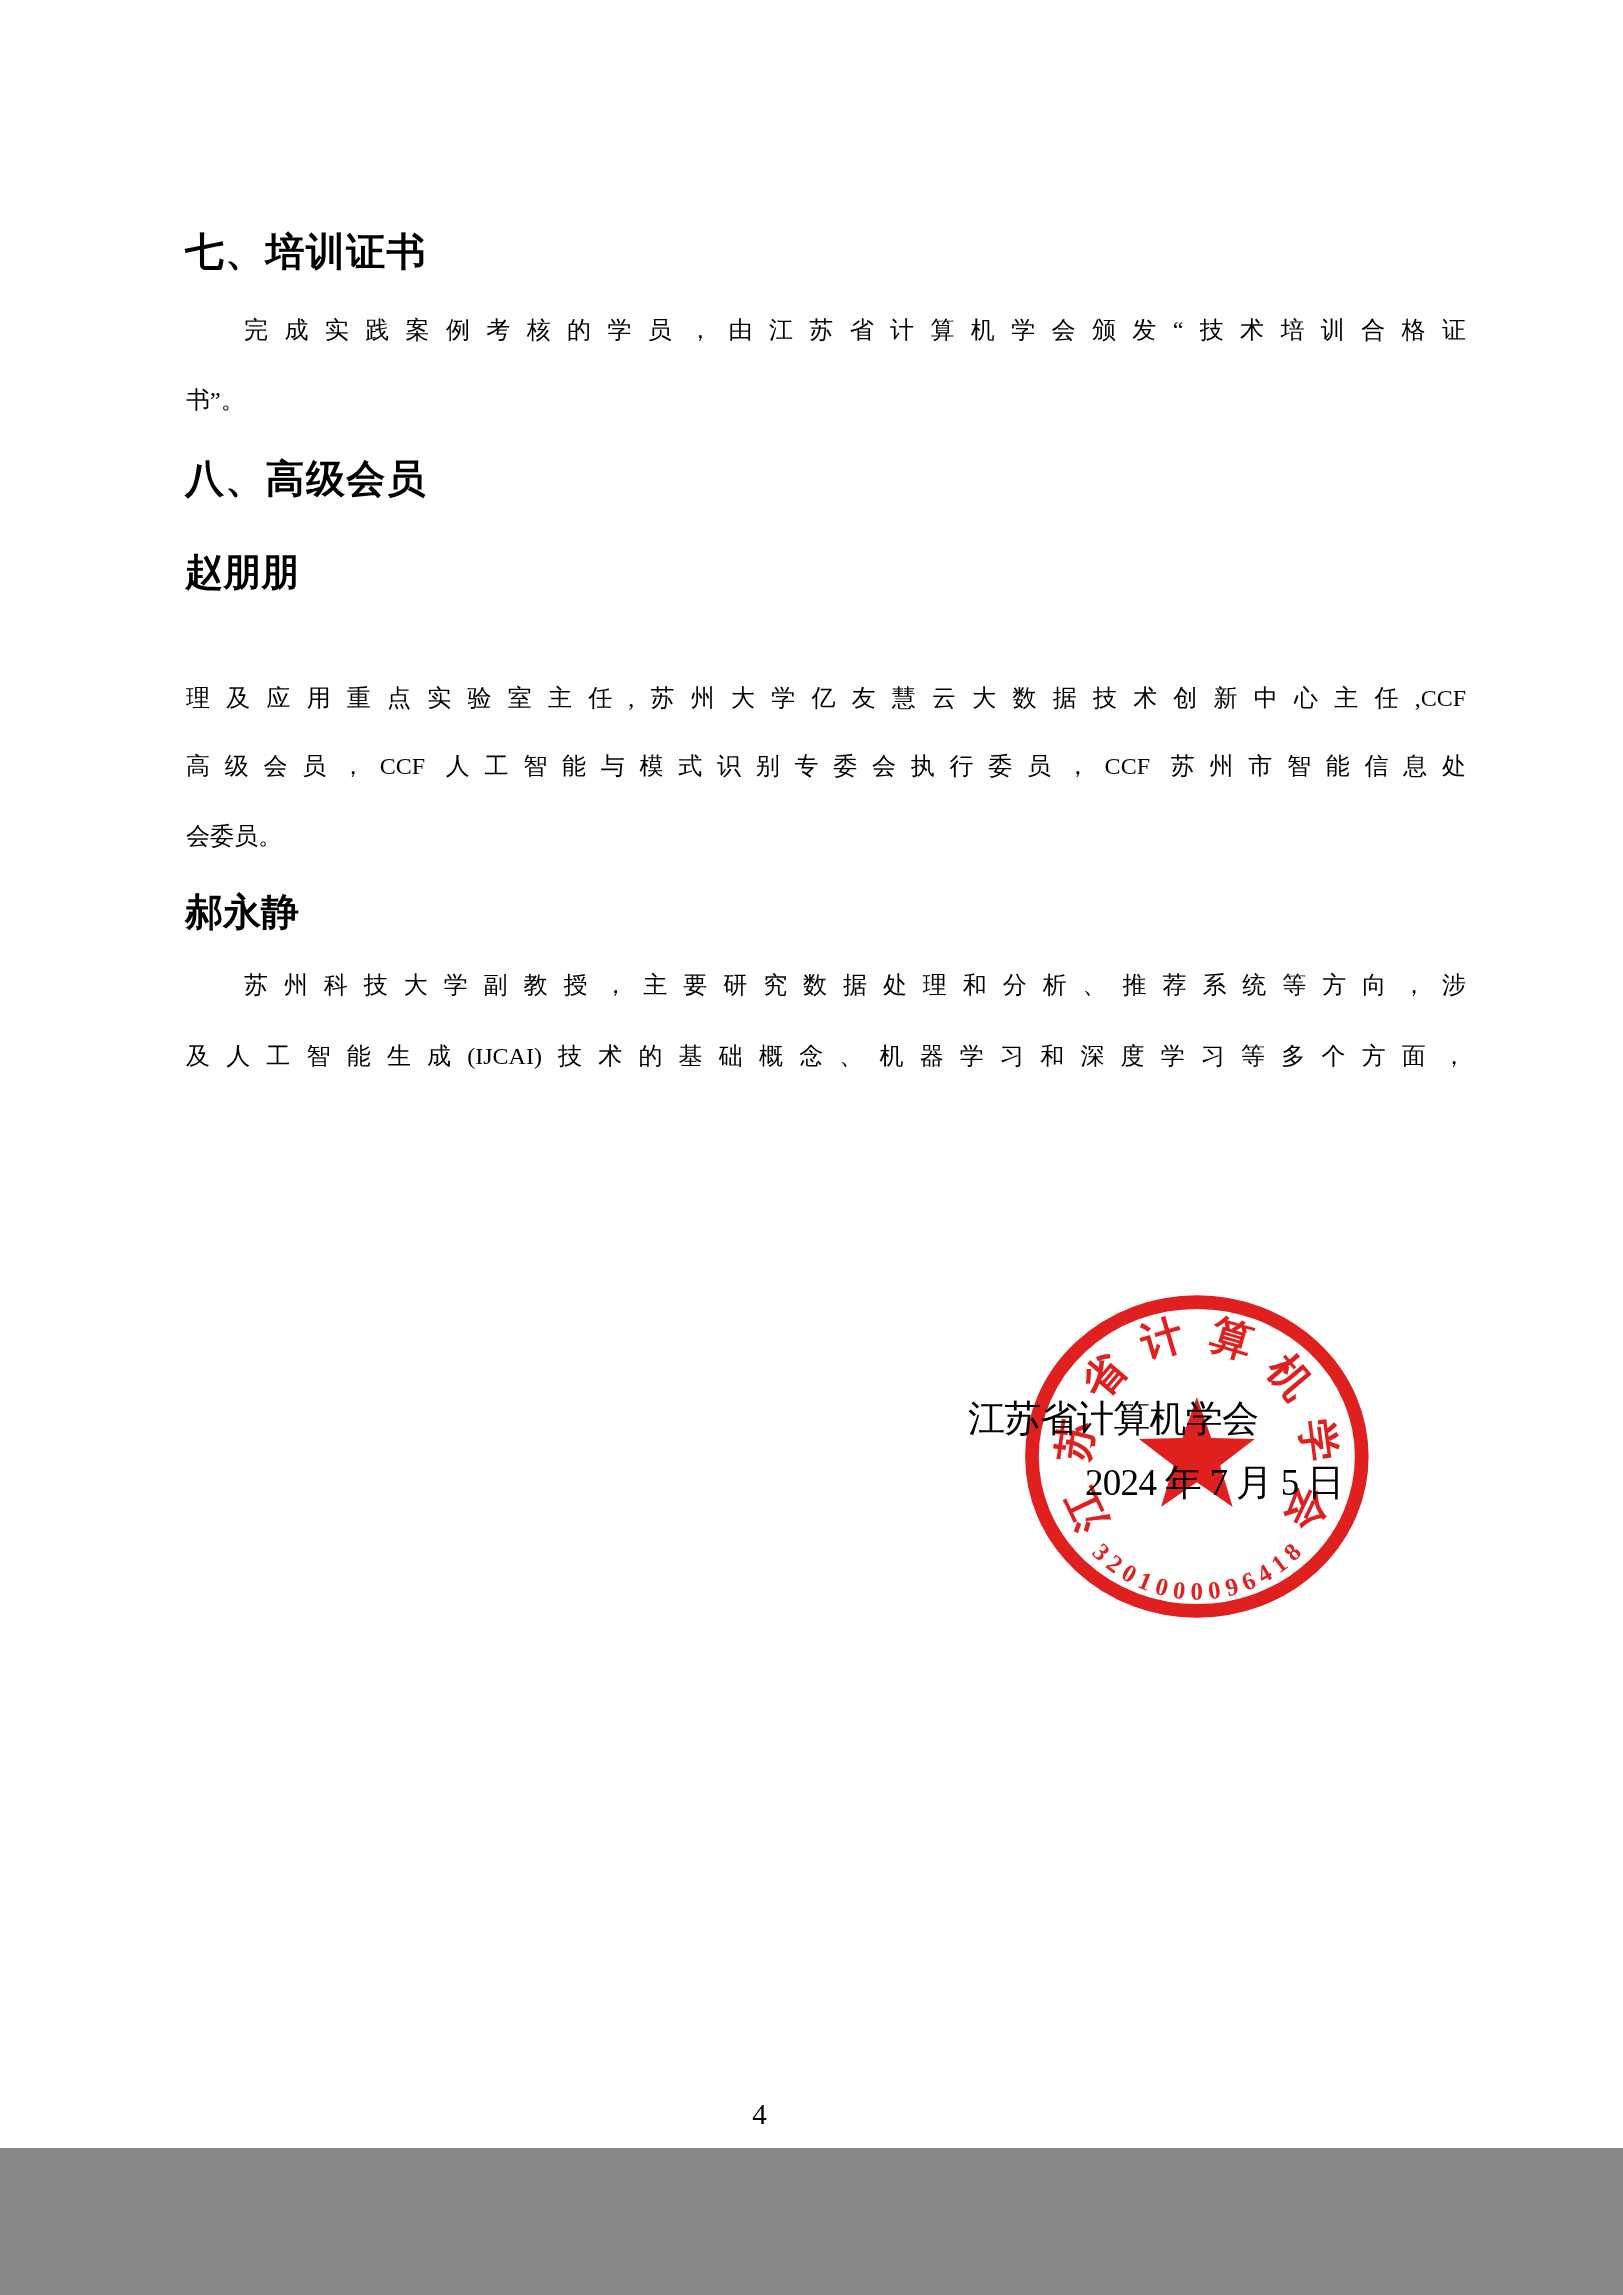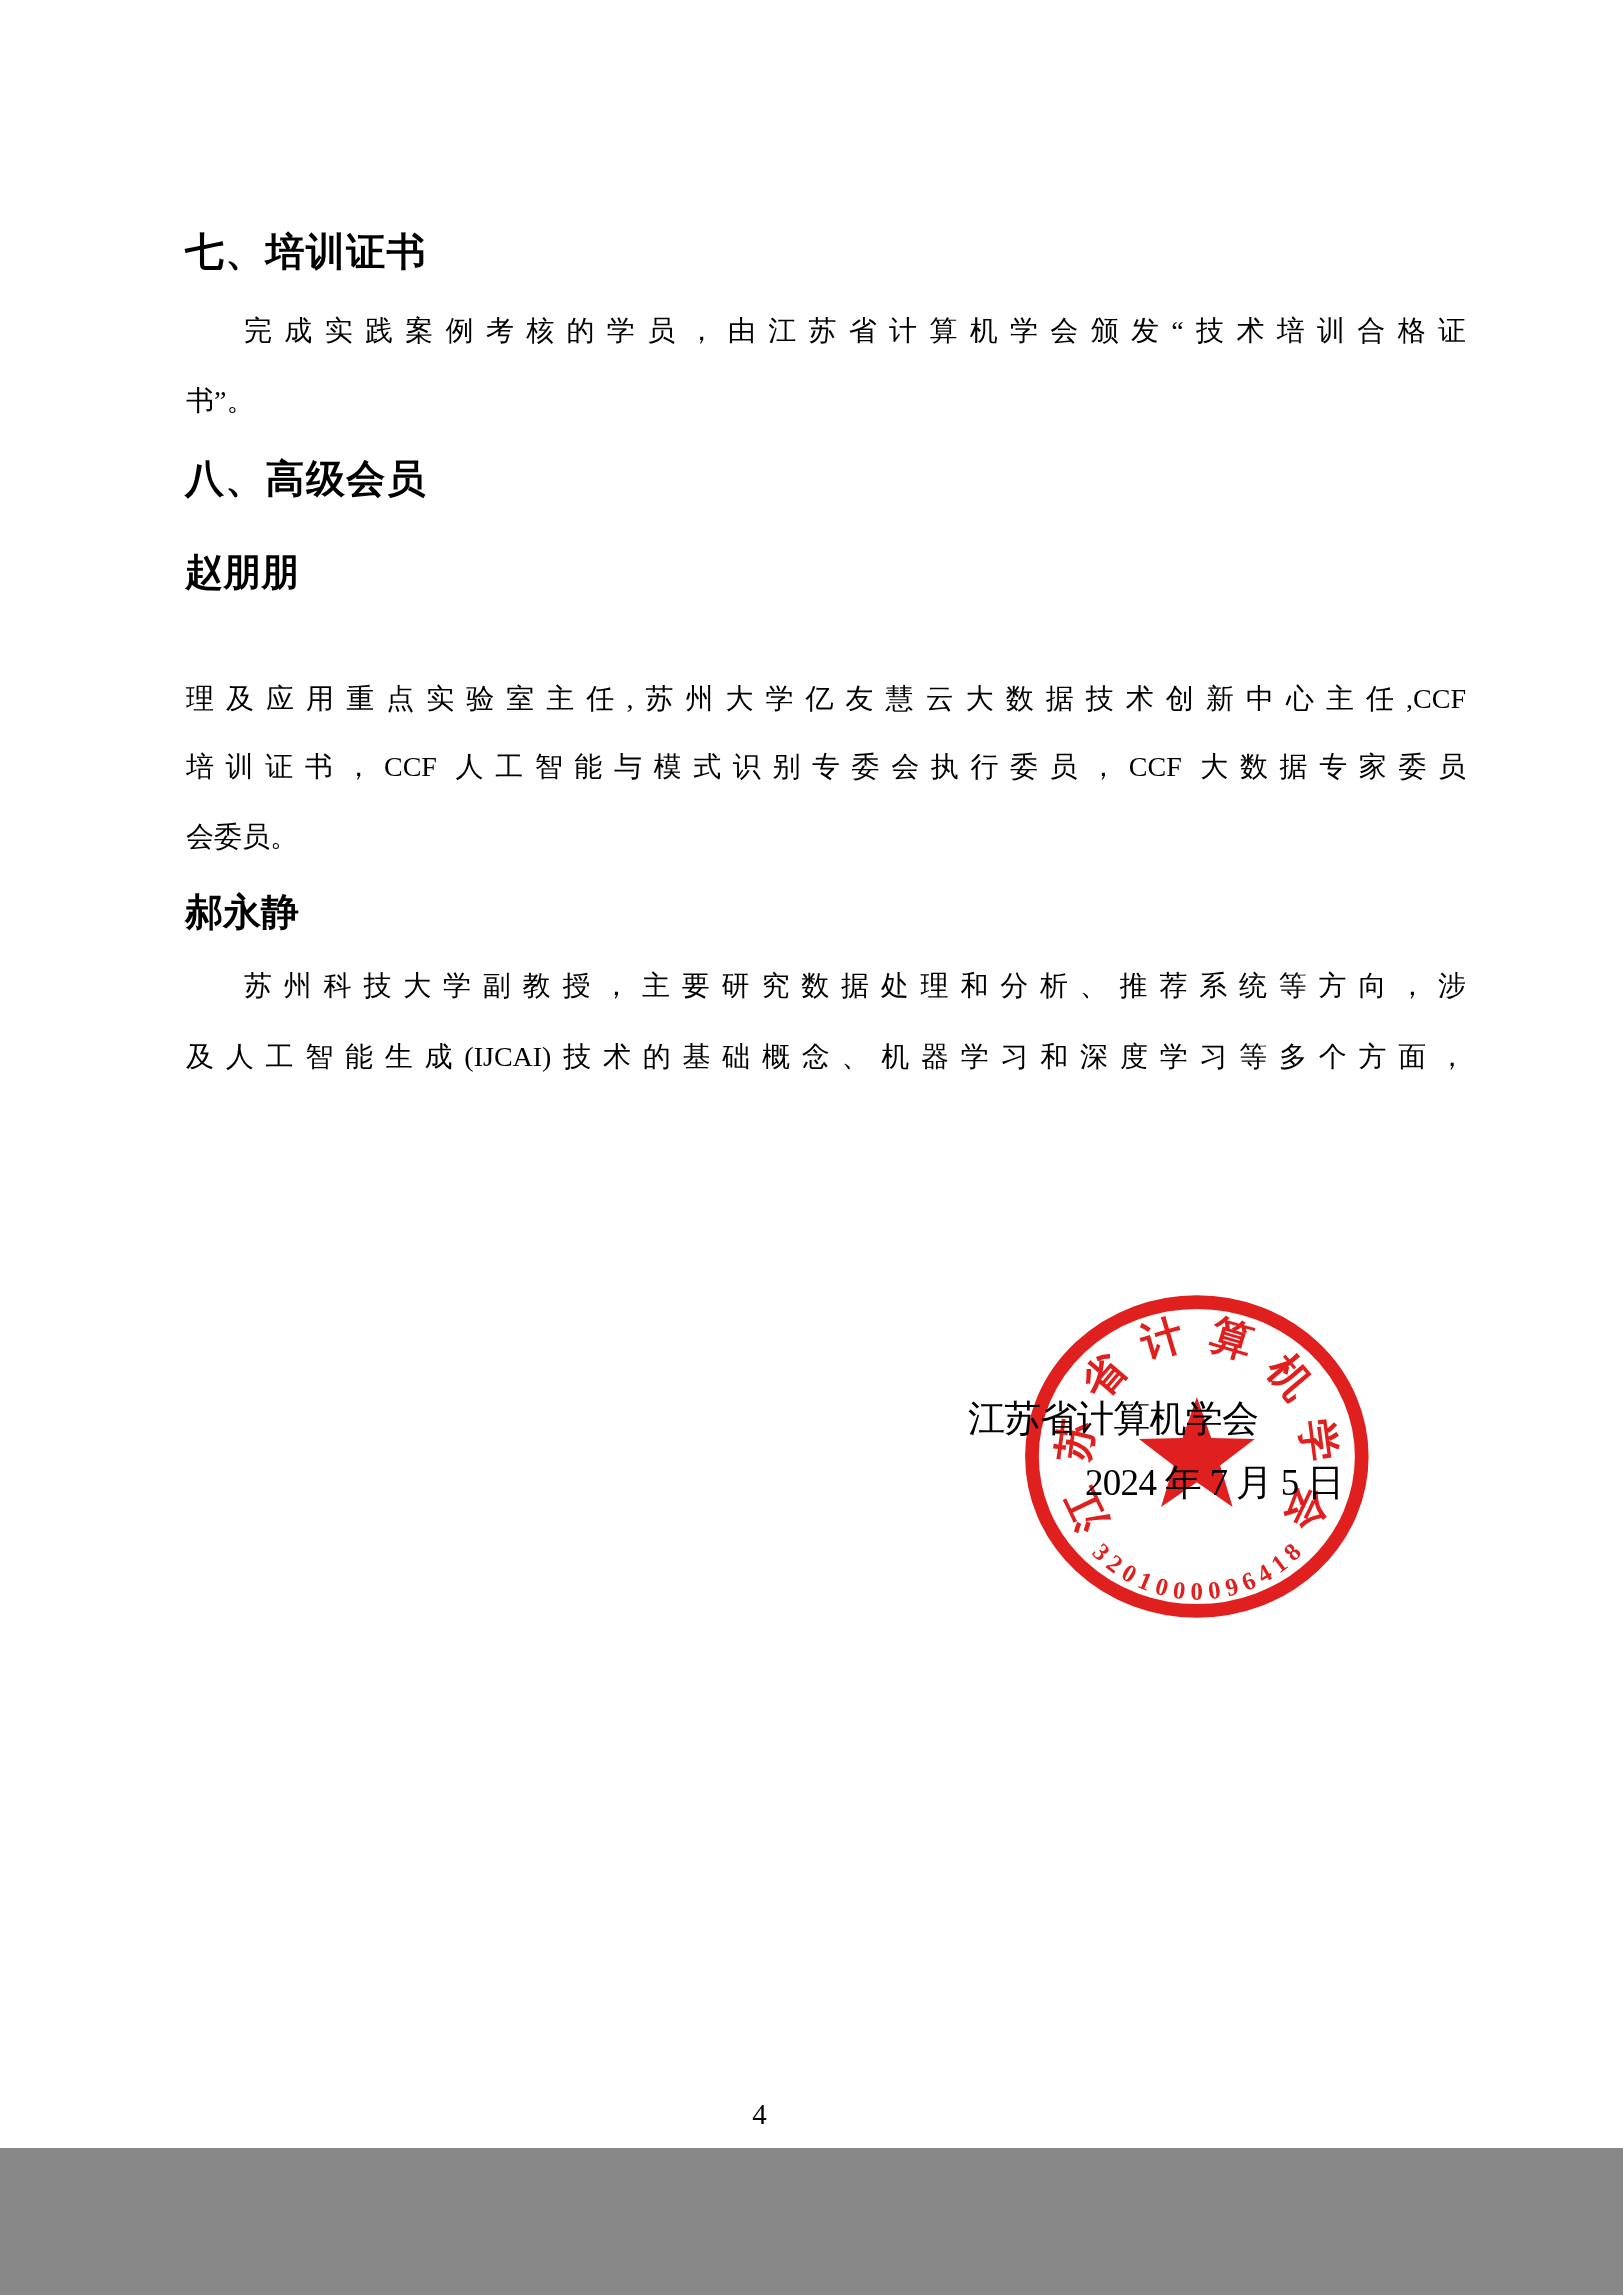--- a/index.html
+++ b/index.html
@@ -14,21 +14,21 @@
   }
   .txt { position:absolute; white-space:pre; }
   .heading {
     left:185px;
     font-size:39px; font-weight:bold;
     line-height:43px;
     letter-spacing:1.3px;
   }
   .bodyline {
     left:186px; width:1280px;
-    font-size:28px; line-height:43px;
+    font-size:24px; line-height:43px;
     white-space:normal;
   }
   .just { text-align:justify; text-align-last:justify; }
   .indent { text-indent:58px; }
   .name {
     left:185px;
     font-size:38px; font-weight:bold;
     line-height:43px;
   }
   .sig {
@@ -50,21 +50,21 @@
   <div class="txt heading" style="top:230px;">七、培训证书</div>
 
   <div class="txt bodyline just indent" style="top:309px;">完成实践案例考核的学员，由江苏省计算机学会颁发“技术培训合格证</div>
   <div class="txt bodyline" style="top:379px;">书”。</div>
 
   <div class="txt heading" style="top:457px;">八、高级会员</div>
 
   <div class="txt name" style="top:551px;">赵朋朋</div>
 
   <div class="txt bodyline just" style="top:677px;">理及应用重点实验室主任,苏州大学亿友慧云大数据技术创新中心主任,CCF</div>
-  <div class="txt bodyline just" style="top:745px;">培训证书，CCF 人工智能与模式识别专委会执行委员，CCF 大数据专家委员</div>
+  <div class="txt bodyline just" style="top:745px;">高级会员，CCF 人工智能与模式识别专委会执行委员，CCF 苏州市智能信息处</div>
   <div class="txt bodyline" style="top:815px;">会委员。</div>
 
   <div class="txt name" style="top:891px;">郝永静</div>
 
   <div class="txt bodyline just indent" style="top:964px;">苏州科技大学副教授，主要研究数据处理和分析、推荐系统等方向，涉</div>
   <div class="txt bodyline just" style="top:1035px;">及人工智能生成(IJCAI)技术的基础概念、机器学习和深度学习等多个方面，</div>
 
   <svg id="seal-svg" width="359" height="335" viewBox="0 0 548 512">
     <ellipse cx="273" cy="256" rx="252" ry="236" fill="none" stroke="#e0201e" stroke-width="21"></ellipse>
     <polygon fill="#e0201e" points="273,165 295,227.7 361.5,229.3 308.6,269.6 327.7,333.2 273,295.4 218.3,333.2 237.4,269.6 184.5,229.3 251,227.7"></polygon>

